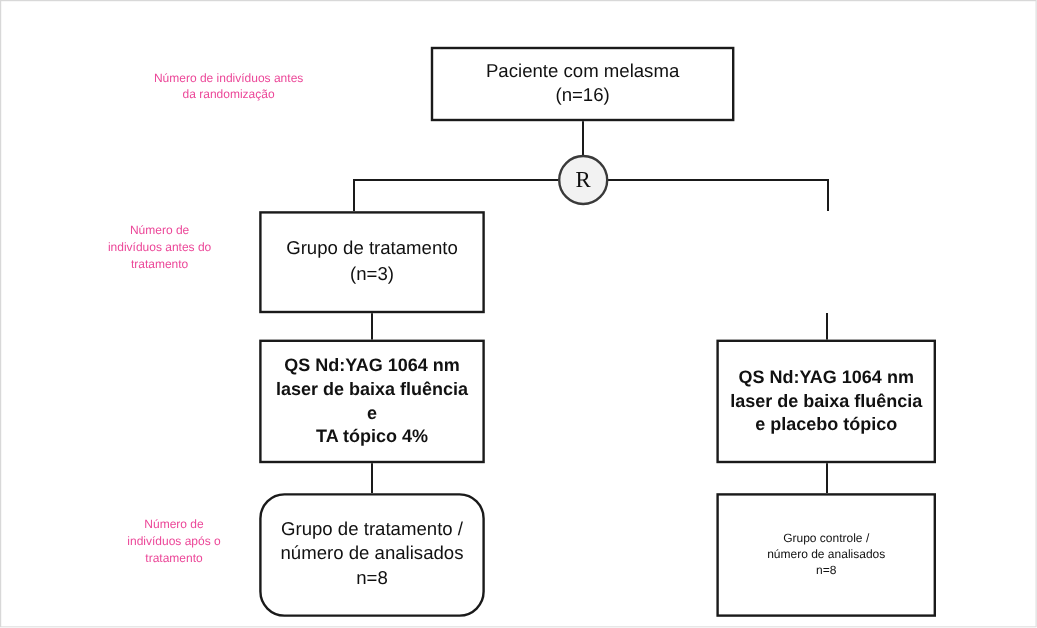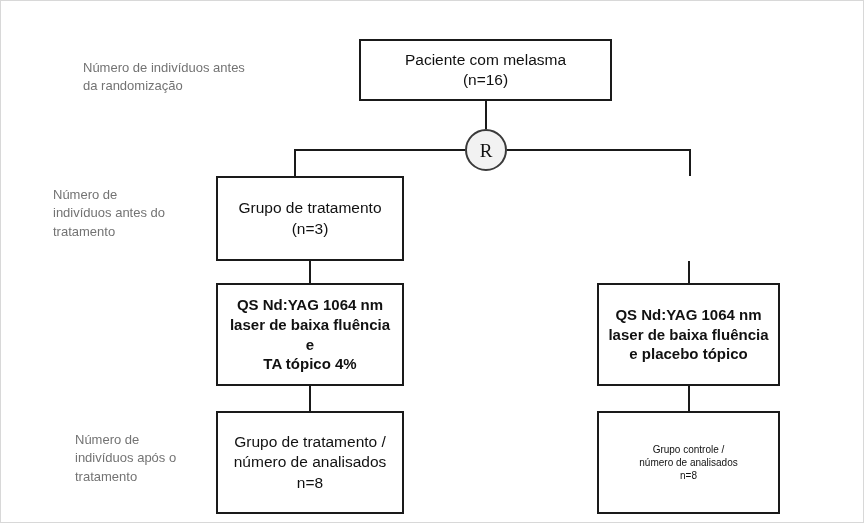--- a/index.html
+++ b/index.html
@@ -41,24 +41,24 @@
     z-index: 2;
   }
   .node-text {
     display: block;
     width: 100%;
     padding: 0 6px;
     white-space: pre-line;
   }
   .stage-label {
     position: absolute;
-    color: #737373;
-    font-size: 13px;
+    color: #ec4899;
+    font-size: 10px;
     line-height: 1.42;
-    text-align: left;
+    text-align: center;
     white-space: pre-line;
     z-index: 2;
   }
 
   
   #node-top {
     left: 358px; top: 38px; width: 253px; height: 62px;
     font-size: 15.5px;
   }
   #node-treatment-group {
@@ -75,20 +75,21 @@
     font-weight: bold;
   }
   #node-control-intervention {
     left: 596px; top: 282px; width: 183px; height: 103px;
     font-size: 15px;
     font-weight: bold;
   }
   #node-treatment-analysed {
     left: 215px; top: 410px; width: 188px; height: 103px;
     font-size: 15.5px;
+    border-radius: 21px;
   }
   #node-control-analysed {
     left: 596px; top: 410px; width: 183px; height: 103px;
     font-size: 10px;
   }
 
   #label-pre-randomization { left: 82px; top: 58px; width: 215px; }
   #label-pre-treatment     { left: 52px; top: 185px; width: 160px; }
   #label-post-treatment    { left: 74px; top: 430px; width: 140px; }
 

